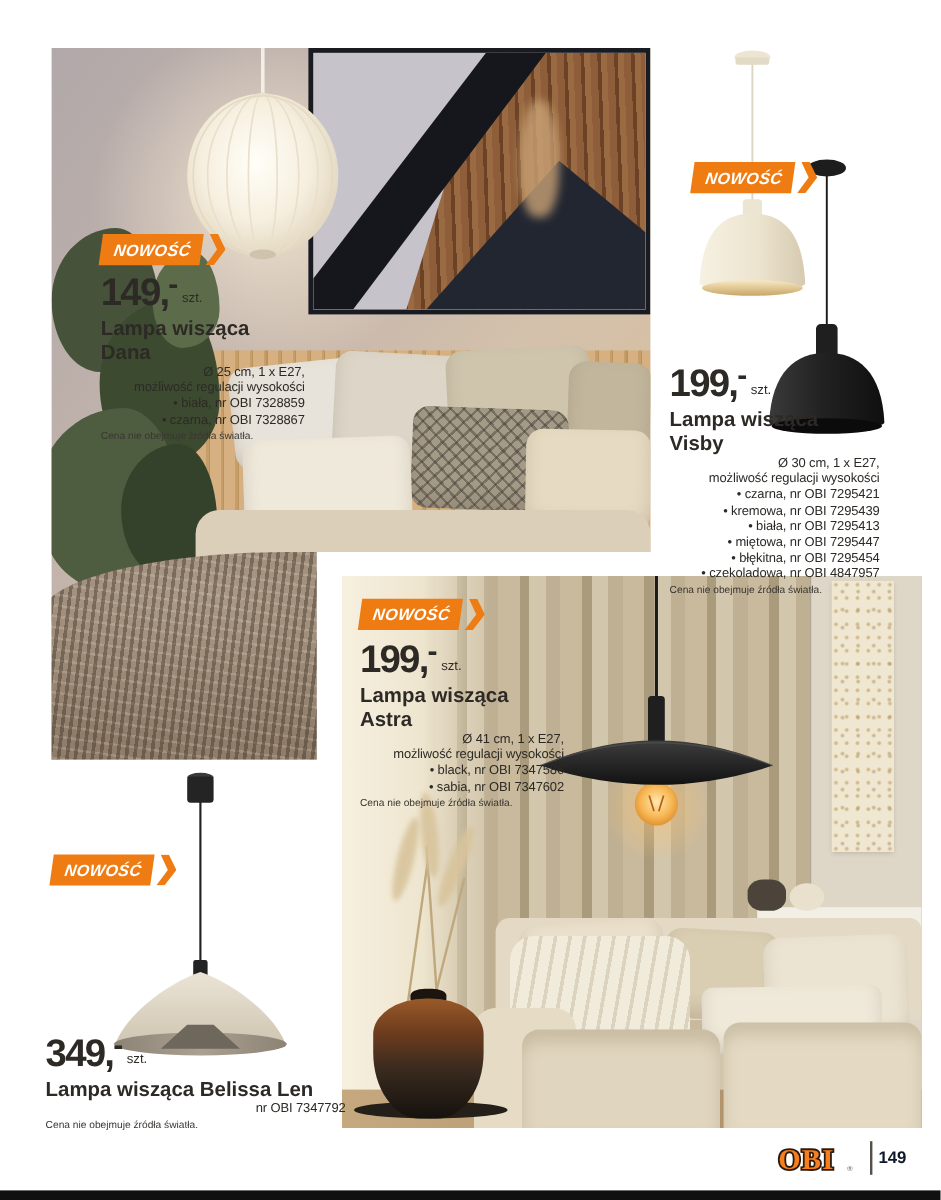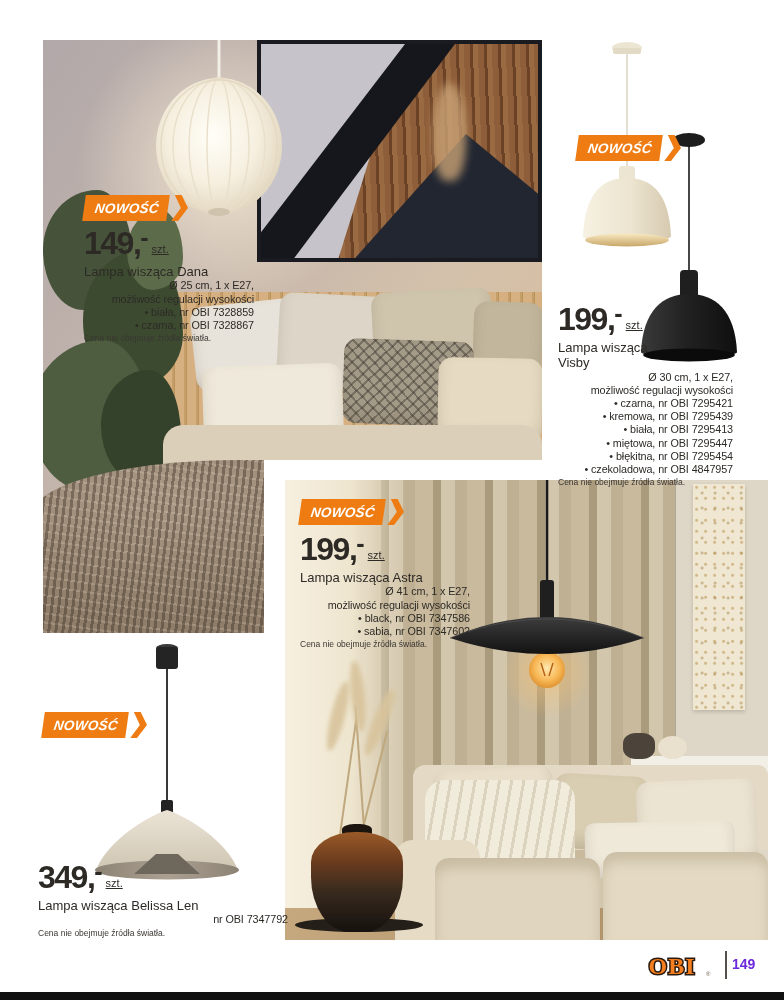--- a/index.html
+++ b/index.html
@@ -14,22 +14,22 @@
     font-size:13.5px; letter-spacing:.3px; padding:0 9px 0 11px; display:flex; align-items:center;
     transform:skewX(-8deg); }
   .badge-arrow{ width:17px; background:var(--orange); margin-left:3px; transform:skewX(-8deg);
     clip-path:polygon(12% 0,52% 0,100% 50%,52% 100%,12% 100%,58% 50%); }
 
   
   .pinfo{ position:absolute; z-index:5; color:var(--ink); }
   .price{ display:flex; align-items:flex-start; line-height:1; }
   .price-num{ font-size:32px; font-weight:700; letter-spacing:-1.5px; }
   .price-dash{ font-size:25px; font-weight:700; position:relative; top:-2px; }
-  .price-unit{ font-size:11px; align-self:flex-end; margin-left:3px; position:relative; top:-4px;text-decoration:underline; }
-  .pname{ font-size:13px; font-weight:400; margin-top:5px; line-height:1.18; }
+  .price-unit{ font-size:11px; align-self:flex-end; margin-left:3px; position:relative; top:-4px; }
+  .pname{ font-size:17px; font-weight:700; margin-top:5px; line-height:1.18; }
   .pline{ font-size:10.8px; line-height:1.22; letter-spacing:-.1px;text-align:right; }
   .pfine{ font-size:8.5px; line-height:1.15; margin-top:2px; color:#3a3632; }
 
   
   .photo-bedroom{ left:43px; top:40px; width:499px; height:593px; z-index:1; overflow:hidden;
     background:linear-gradient(125deg,#b1a8a9 0%,#c0b2ab 30%,#d4c1ab 62%,#d8bd9a 100%); }
   .bd-glow{ left:30px; top:0px; width:300px; height:280px;
     background:radial-gradient(circle at 50% 45%, rgba(255,243,219,.75), rgba(255,243,219,0) 68%); }
   .bd-art{ left:214px; top:0; width:285px; height:222px; background:#c6c4ca;
     border:4px solid #1a1b21; box-sizing:border-box; overflow:hidden; }
@@ -84,21 +84,21 @@
   .lv-plate{ left:10px; top:438px; width:128px; height:14px; background:#241f19; border-radius:50%; }
   .lv-vase{ left:26px; top:352px; width:92px; height:100px; border-radius:48% 48% 42% 42%/30% 30% 55% 55%;
     background:linear-gradient(180deg,#9a5a28 0%,#6e3d1e 28%,#3a2b1e 58%,#15110e 100%); }
   .lv-vase-neck{ left:57px; top:344px; width:30px; height:14px; background:#1c140e; border-radius:40%; }
   .pampas{ position:absolute; width:14px; height:72px; background:#d8c49c; border-radius:50%;
     filter:blur(2px); opacity:.9; }
   .stem{ position:absolute; width:2px; background:#bfa87e; }
 
   
   .footer-divider{ left:725px; top:951px; width:2px; height:28px; background:#55504a; z-index:5; }
-  .footer-page{ left:732px; top:956px; font-size:14px; font-weight:700; color:#6d28d9; z-index:5; }
+  .footer-page{ left:732px; top:956px; font-size:14px; font-weight:700; color:#0f172a; z-index:5; }
   .bottom-bar{ left:0; top:992px; width:784px; height:8px; background:#101010; z-index:5; }
 </style>
 </head>
 <body>
 
 <div class="page">
 
   <div class="abs photo-bedroom">
     <div class="abs bd-glow"></div>
     <div class="abs bd-art">

